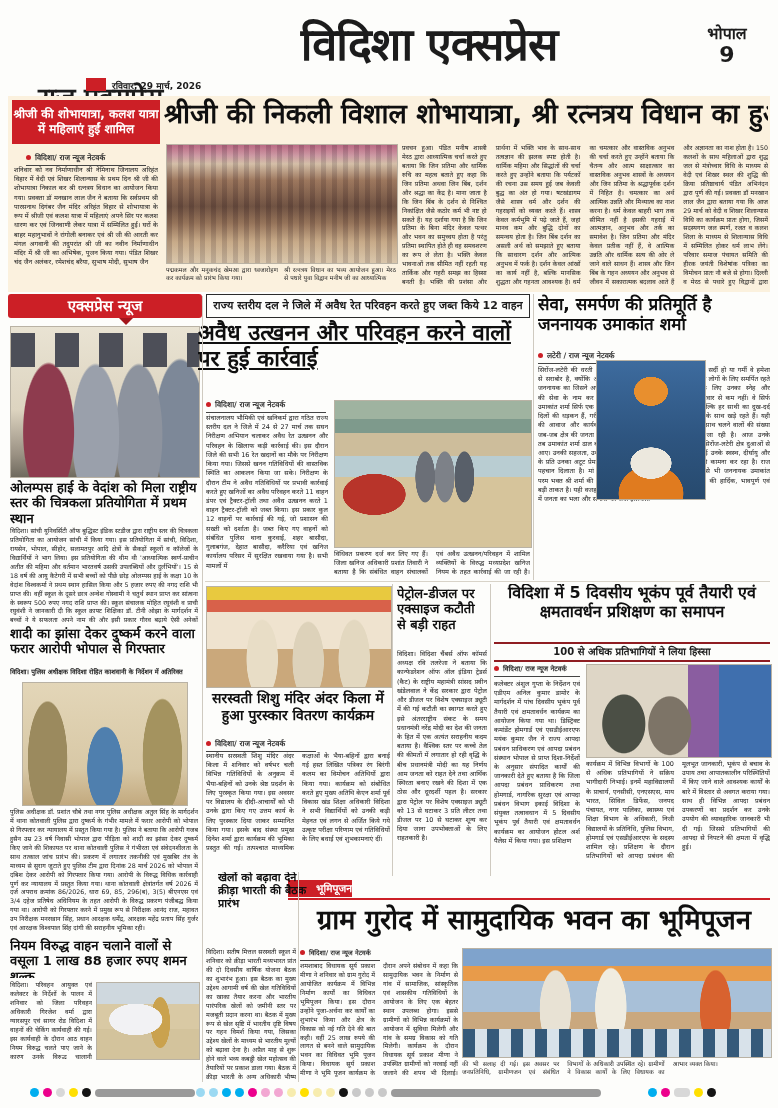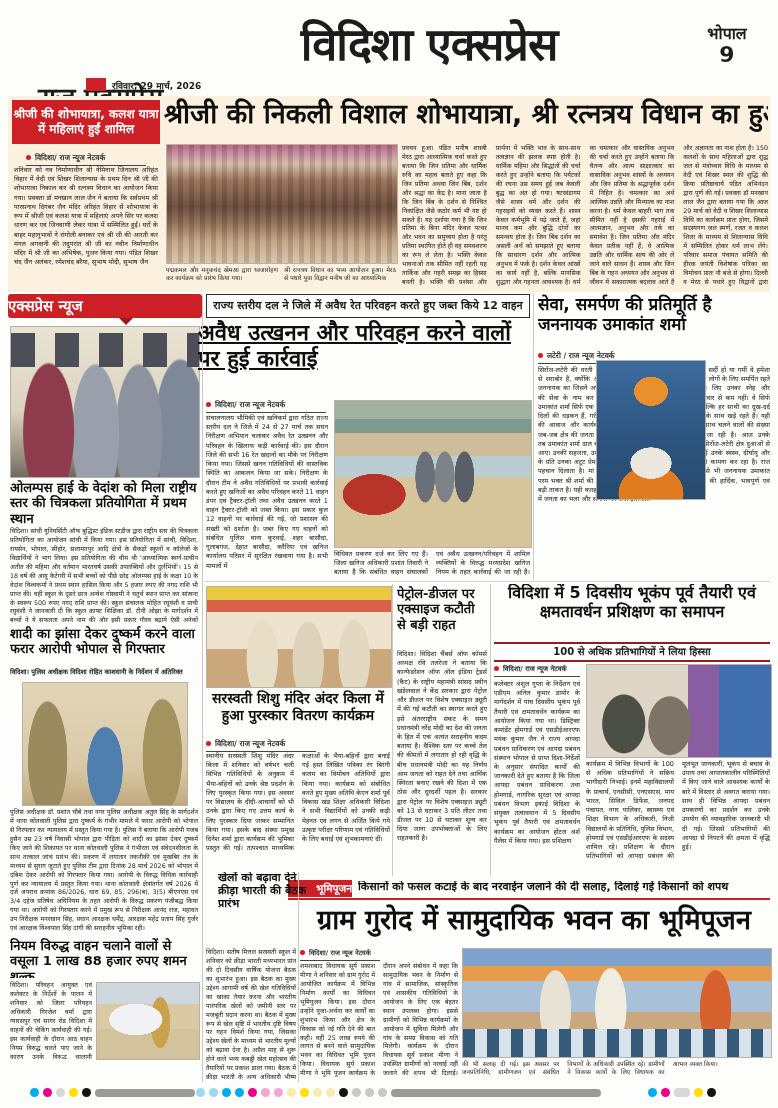--- a/index.html
+++ b/index.html
@@ -62,21 +62,21 @@
     linear-gradient(180deg,#7fa3cc 0 16%,#e89b4a 16% 30%,#a8c0d8 30% 58%,#caa87e 58% 100%);}
   .ph-car{background:
     radial-gradient(44px 26px at 38% 48%,#f2f2f4 0 60%,transparent 61%),
     radial-gradient(10px 26px at 62% 52%,#caa24e 0 96%,transparent 100%),
     linear-gradient(180deg,#cfd8de 0 28%,#d9c9a4 28% 60%,#d3c39c 60% 100%);}
   
   .brand{font-size:27px;font-weight:bold;letter-spacing:-0.5px;margin-top:48px;}
   .paper-title{font-size:45px;font-weight:bold;letter-spacing:-1px;white-space:nowrap;margin-left:40px;}
   .redbar{background:#cc1f26;}
   .kicker-box{border:1px solid #2b2b2b;font-weight:bold;text-align:center;overflow:hidden;}
-  .ribbon{background:#cc1f26;color:#fff;font-weight:bold;border-radius:3px;}
+  .ribbon{background:#cc1f26;color:#fff;font-weight:bold;text-align:center;border-radius:3px;}
   .ribbon:after{content:"";position:absolute;left:50%;bottom:-7px;margin-left:14px;
     border:7px solid transparent;border-top-color:#a3161c;border-bottom:0;}
   .subhead-rule{border-top:2px solid #8f1d22;border-bottom:2px solid #8f1d22;font-weight:bold;text-align:center;overflow:hidden;}
   
   .reg{position:absolute;display:flex;align-items:center;gap:4px;}
   .reg i{display:inline-block;width:9px;height:9px;border-radius:50%;}
   .reg .bar{width:100px;height:8px;border-radius:4px;background:#9a9a9a;}
   .reg .c{background:#00aeef}.reg .m{background:#ec008c}.reg .y{background:#ffdf00}
   .reg .k{background:#141414}.reg .g{background:#d8d8d8}
   .reg .pc{background:#9bd9f2}.reg .pm{background:#f2a7d2}.reg .py{background:#f7ecae}.reg .pg{background:#c9c9c9}
@@ -161,21 +161,20 @@
   <div class="abs subhead-rule" style="left:494px;top:642px;width:276px;height:16px;font-size:10px;line-height:16px;">100 से अधिक प्रतिभागियों ने लिया हिस्सा</div>
   <div class="abs byline" style="left:494px;top:664px;width:86px;">
     <span class="dot"></span>
     <span style="font-size:6.8px;">विदिशा/ राज न्यूज नेटवर्क</span>
   </div>
   <div class="abs body-text" style="left:494px;top:680px;width:86px;height:196px;">कलेक्टर अंशुल गुप्ता के निर्देशन एवं एडीएम अनिल कुमार डामोर के मार्गदर्शन में पांच दिवसीय भूकंप पूर्व तैयारी एवं क्षमतावर्धन कार्यक्रम का आयोजन किया गया था। डिस्ट्रिक्ट कमांडेंट होमगार्ड एवं एसडीईआरएफ मयंक कुमार जैन ने राज्य आपदा प्रबंधन प्राधिकरण एवं आपदा प्रबंधन संस्थान भोपाल से प्राप्त दिशा-निर्देशों के अनुसार संपादित कार्यों की जानकारी देते हुए बताया है कि जिला आपदा प्रबंधन प्राधिकरण तथा होमगार्ड, नागरिक सुरक्षा एवं आपदा प्रबंधन विभाग इकाई विदिशा के संयुक्त तत्वावधान में 5 दिवसीय भूकंप पूर्व तैयारी एवं क्षमतावर्धन कार्यक्रम का आयोजन होटल अर्श पैलेस में किया गया। इस प्रशिक्षण</div>
   <div class="ph ph-training" style="left:586px;top:664px;width:184px;height:92px;"></div>
   <div class="abs body-text cols2" style="left:586px;top:760px;width:184px;height:116px;">कार्यक्रम में विभिन्न विभागों के 100 से अधिक प्रतिभागियों ने सक्रिय भागीदारी निभाई। इनमें महाविद्यालयों के प्राचार्य, एनसीसी, एनएसएस, माय भारत, सिविल डिफेंस, जनपद पंचायत, नगर पालिका, स्वास्थ्य एवं शिक्षा विभाग के अधिकारी, निजी विद्यालयों के प्रतिनिधि, पुलिस विभाग, होमगार्ड एवं एसडीईआरएफ के सदस्य शामिल रहे। प्रशिक्षण के दौरान प्रतिभागियों को आपदा प्रबंधन की मूलभूत जानकारी, भूकंप से बचाव के उपाय तथा आपातकालीन परिस्थितियों में किए जाने वाले आवश्यक कार्यों के बारे में विस्तार से अवगत कराया गया। साथ ही विभिन्न आपदा प्रबंधन उपकरणों का प्रदर्शन कर उनके उपयोग की व्यावहारिक जानकारी भी दी गई। जिससे प्रतिभागियों की आपदा से निपटने की क्षमता में वृद्धि हुई।</div>
 
   <div class="abs redbar" style="left:288px;top:880px;width:64px;height:17px;color:#fff;font-weight:bold;font-size:10.5px;text-align:right;line-height:17px;">भूमिपूजन</div>
-  <div class="abs hl" style="left:358px;top:881px;width:412px;height:15px;font-size:11px;white-space:nowrap;">किसानों को फसल कटाई के बाद नरवाईन जलाने की दी सलाह, दिलाई गई किसानों को शपथ</div>
   <div class="abs" style="left:288px;top:898px;width:482px;height:2px;background:#cc1f26;"></div>
   <div class="abs hl" style="left:298px;top:904px;width:472px;height:40px;font-size:27px;text-align:center;white-space:nowrap;">ग्राम गुरोद में सामुदायिक भवन का भूमिपूजन</div>
   <div class="abs byline" style="left:300px;top:948px;width:80px;">
     <span class="dot"></span>
     <span style="font-size:6.6px;">विदिशा/ राज न्यूज नेटवर्क</span>
   </div>
   <div class="abs body-text cols2" style="left:300px;top:962px;width:158px;height:120px;font-size:6.3px;">शमशाबाद विधायक सूर्य प्रकाश मीणा ने शनिवार को ग्राम गुरोद में आयोजित कार्यक्रम में विभिन्न निर्माण कार्यों का विधिवत भूमिपूजन किया। इस दौरान उन्होंने पूजा-अर्चना कर कार्यों का शुभारंभ किया और क्षेत्र के विकास को नई गति देने की बात कही। वहीं 25 लाख रुपये की लागत से बनने वाले सामुदायिक भवन का विधिवत भूमि पूजन किया। विधायक सूर्य प्रकाश मीणा ने भूमि पूजन कार्यक्रम के दौरान अपने संबोधन में कहा कि सामुदायिक भवन के निर्माण से गांव में सामाजिक, सांस्कृतिक एवं शासकीय गतिविधियों के आयोजन के लिए एक बेहतर स्थान उपलब्ध होगा। इससे ग्रामीणों को विभिन्न कार्यक्रमों के आयोजन में सुविधा मिलेगी और गांव के समग्र विकास को गति मिलेगी। कार्यक्रम के दौरान विधायक सूर्य प्रकाश मीणा ने उपस्थित ग्रामीणों को नरवाई नहीं जलाने की शपथ भी दिलाई। उन्होंने कहा कि नरवाई जलाने से पर्यावरण को गंभीर नुकसान पहुंचता है। भूमि की उर्वरा घटती है और वायु प्रदूषण बढ़ता है, जिससे आमजन के स्वास्थ्य पर भी विपरीत प्रभाव पड़ता है। उन्होंने किसानों से अपील करते हुए कहा कि वे आधुनिक तकनीकों का उपयोग कर नरवाई का उचित प्रबंधन करें, जिससे मिट्टी की गुणवत्ता बनी रहे और पर्यावरण संरक्षण में भी योगदान मिले। शासन द्वारा उपलब्ध कराए जा रहे कृषि यंत्रों और योजनाओं का लाभ लेने</div>
   <div class="ph ph-bhumi" style="left:462px;top:948px;width:308px;height:108px;"></div>
   <div class="abs caption cols3" style="left:462px;top:1060px;width:308px;height:24px;">की भी सलाह दी गई। इस अवसर पर जनप्रतिनिधि, ग्रामीणजन एवं संबंधित विभागों के अधिकारी उपस्थित रहे। ग्रामीणों ने विकास कार्यों के लिए विधायक का आभार व्यक्त किया।</div>
 

